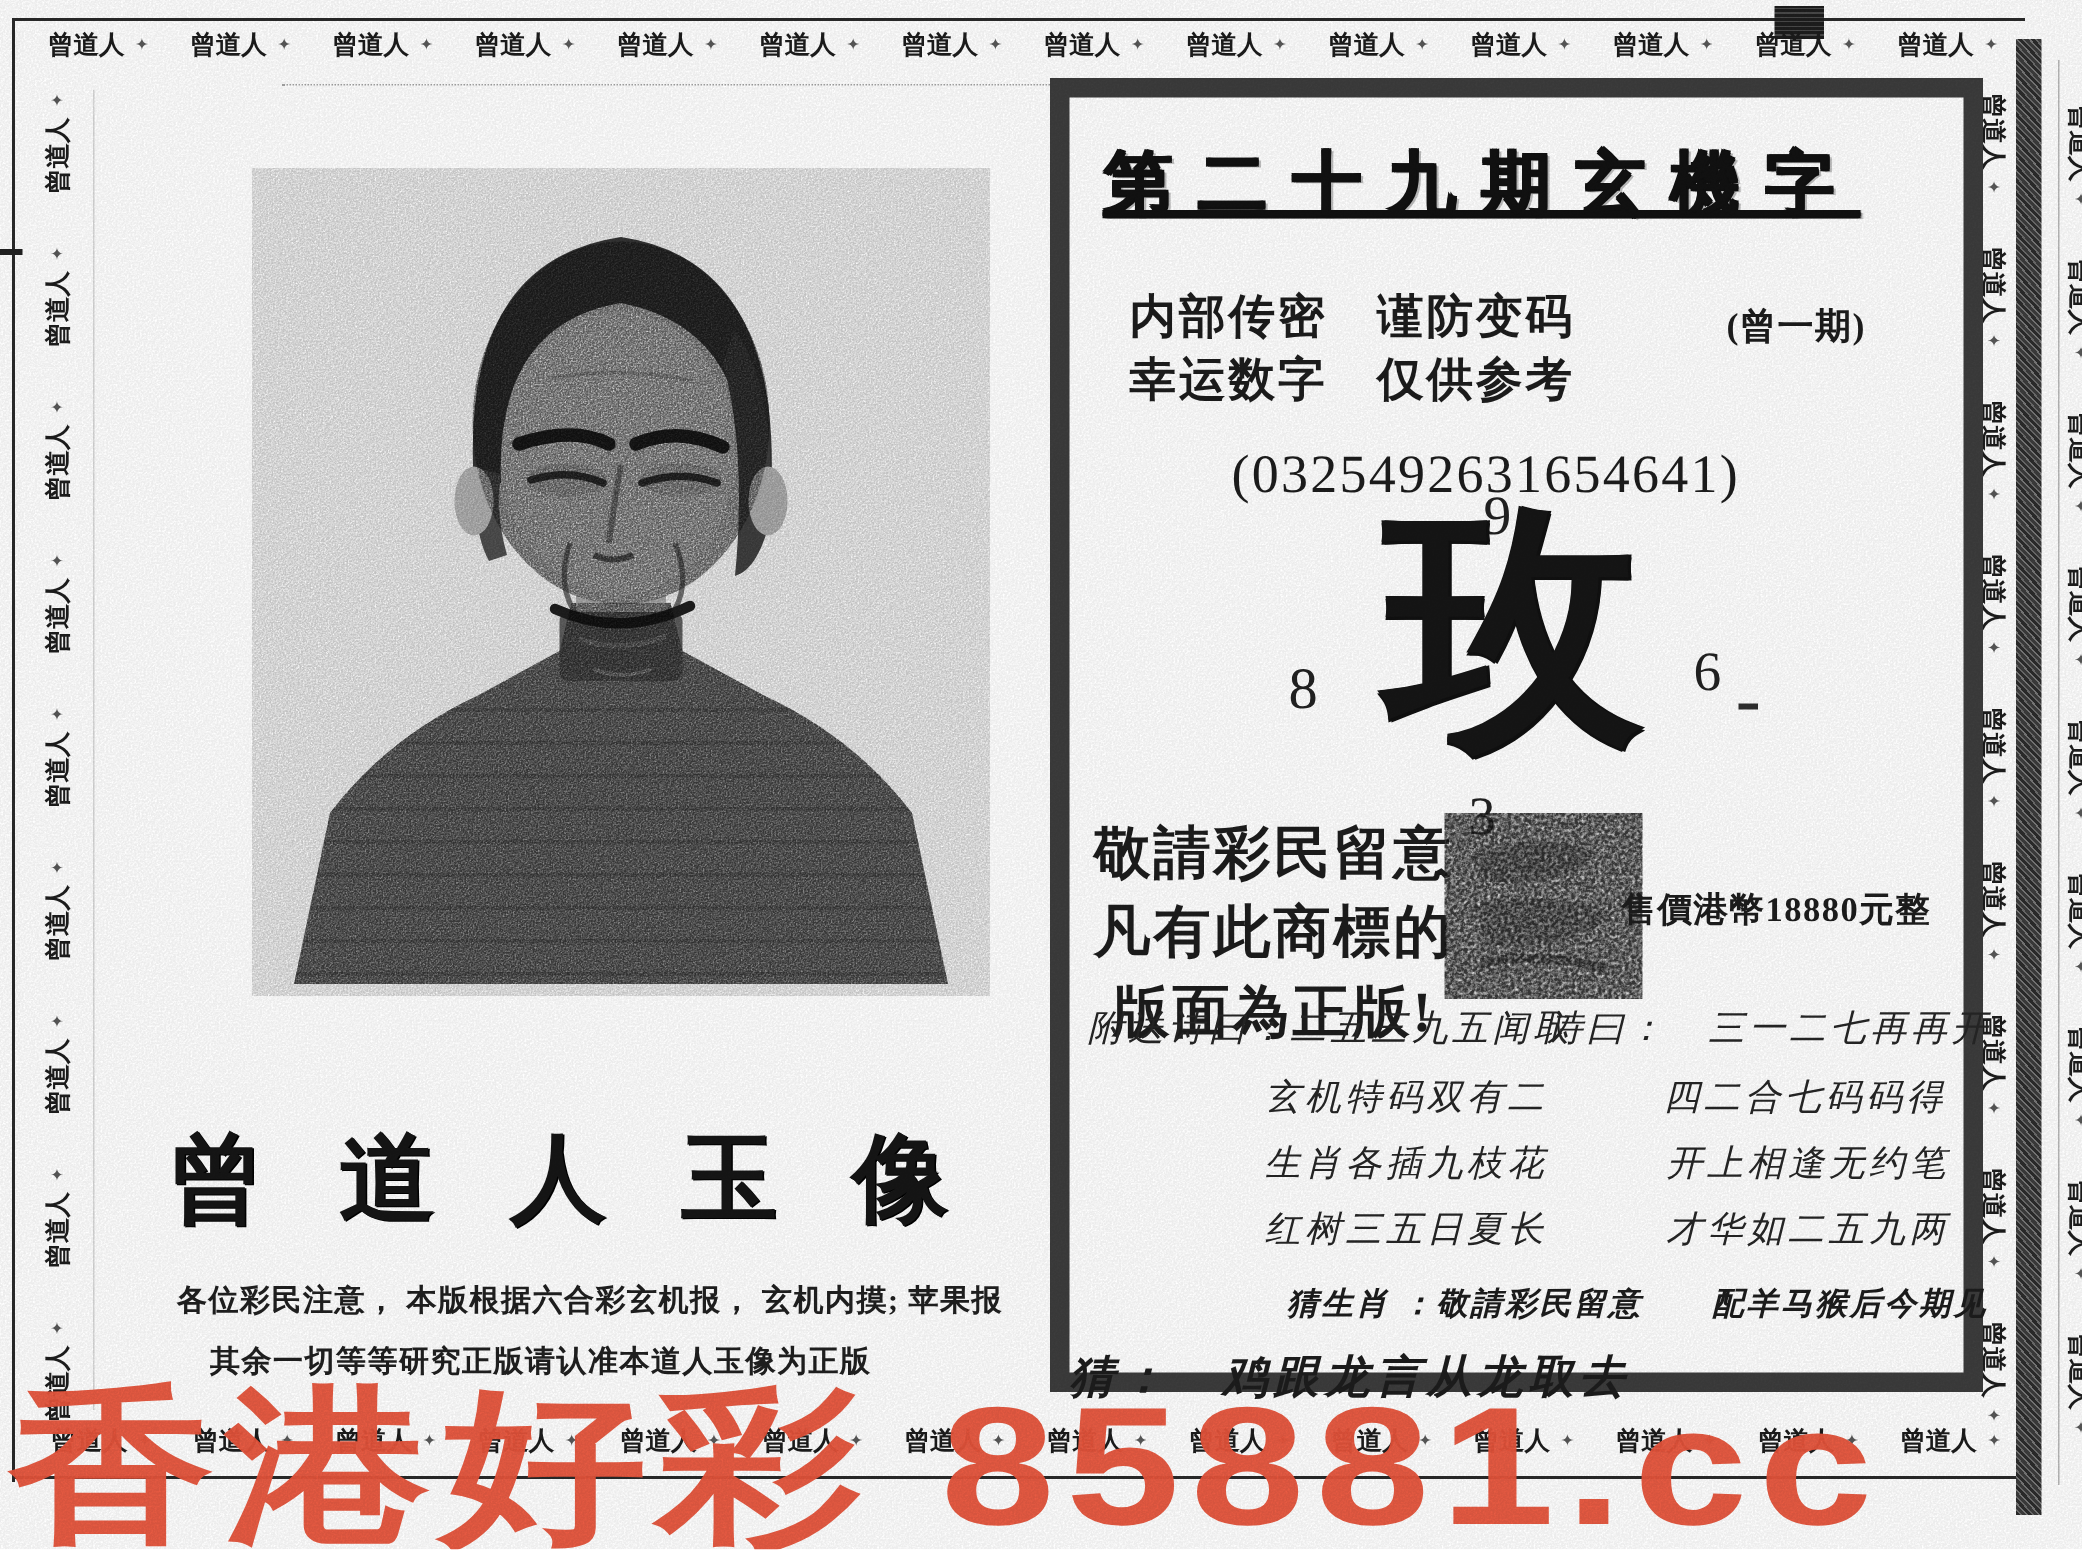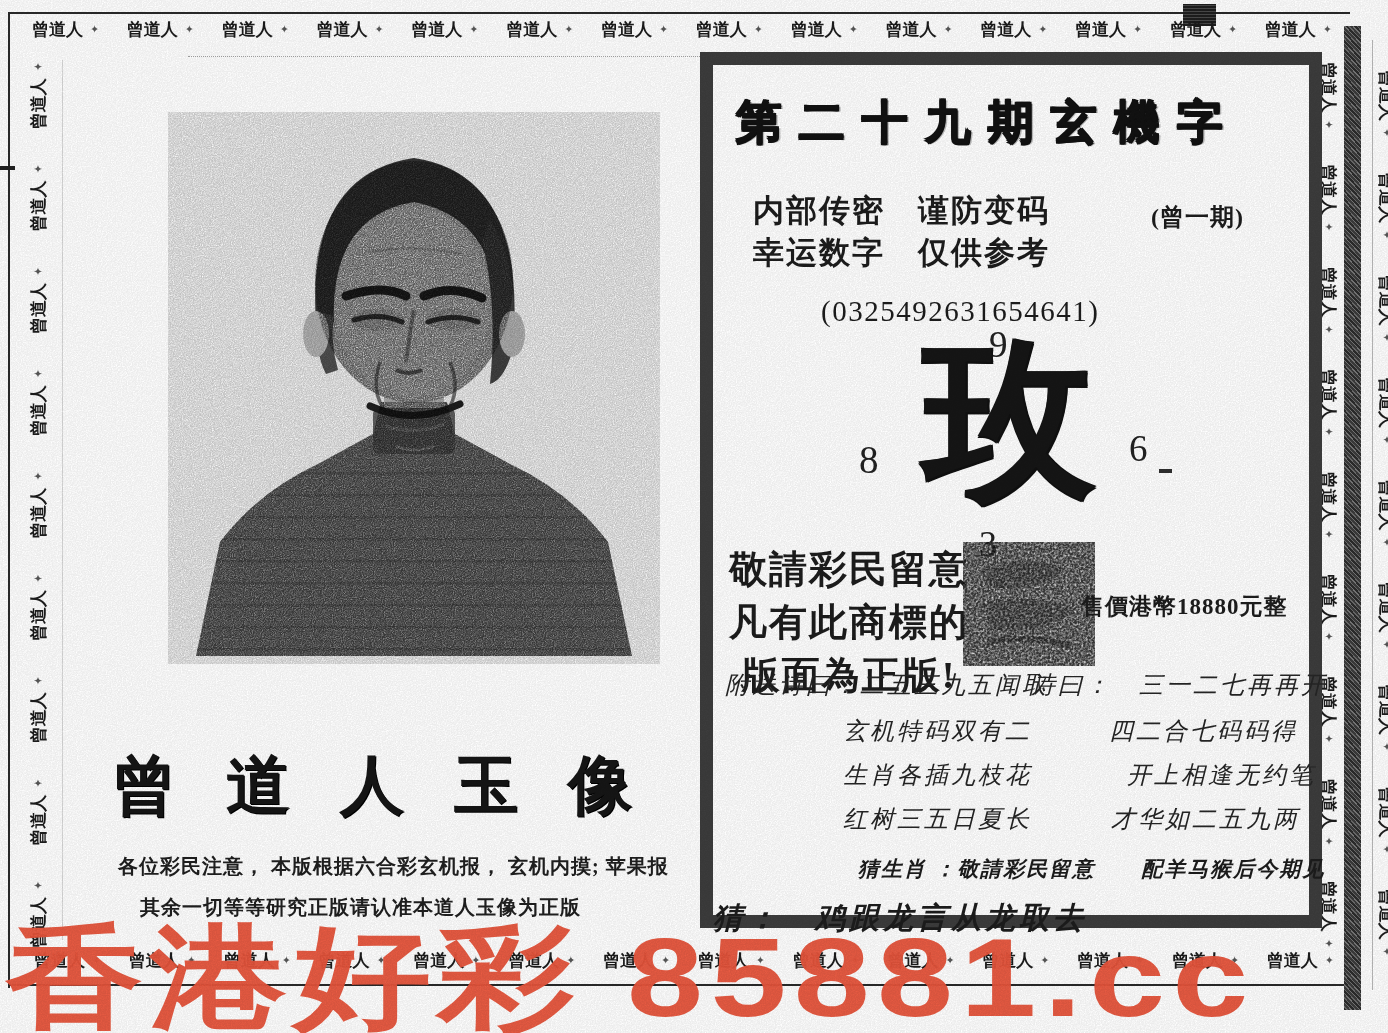--- a/index.html
+++ b/index.html
@@ -40,38 +40,38 @@
            white-space:nowrap;color:#161616;text-shadow:1px 1px 0 #000;}
   .note{position:absolute;font-size:20px;font-weight:600;letter-spacing:1px;color:#202020;white-space:nowrap;}
   .note1{left:118px;top:853px;}
   .note2{left:140px;top:894px;}
 
   
   .panel{position:absolute;left:700px;top:52px;width:622px;height:876px;border:13px solid #3d3d3d;
          box-sizing:border-box;z-index:2;}
   .panel *{white-space:nowrap;}
   .p-title{position:absolute;left:22px;top:26px;font-size:46px;font-weight:900;letter-spacing:17px;color:#121212;
-           text-shadow:1.5px 0 #111,0 1.5px #111,1.5px 1.5px #111,3px 2px 0 rgba(0,0,0,.25);}
+           text-shadow:1.5px 0 #111,0 1.5px #111,1.5px 1.5px #111,3px 2px 0 rgba(0,0,0,.25);text-decoration:underline;}
   .p-notice{position:absolute;left:40px;top:125px;font-size:31px;font-weight:600;line-height:42px;letter-spacing:2px;}
   .p-issue{position:absolute;left:438px;top:136px;font-size:24px;font-weight:700;letter-spacing:1px;}
-  .p-digits{position:absolute;left:108px;top:230px;font-size:29px;letter-spacing:1.5px;font-weight:500;}
+  .p-digits{position:absolute;left:108px;top:230px;font-size:36px;letter-spacing:1.5px;font-weight:500;}
   .p-num{position:absolute;color:#222;font-weight:500;}
   .n-top{left:276px;top:258px;font-size:37px;}
   .n-left{left:146px;top:372px;font-size:39px;}
   .n-right{left:416px;top:362px;font-size:37px;}
   .n-bottom{left:266px;top:458px;font-size:36px;}
   .p-dash{position:absolute;left:446px;top:404px;width:13px;height:4px;background:#2f2f2f;}
   .p-char{position:absolute;left:210px;top:270px;font-size:172px;line-height:1;font-weight:900;color:#161616;
           text-shadow:2px 0 #111,0 2px #111,2px 2px #111;}
   .p-trademark{position:absolute;left:16px;top:478px;font-size:38px;font-weight:600;line-height:53px;letter-spacing:2px;text-align:center;}
   .p-stamp{position:absolute;left:250px;top:477px;width:132px;height:124px;}
   .p-price{position:absolute;left:368px;top:526px;font-size:23px;font-weight:600;letter-spacing:1px;}
   .poem{position:absolute;font-size:24px;font-style:italic;font-weight:500;letter-spacing:3px;color:#262626;}
   .pl0{left:12px;top:604px;} .pl1{left:130px;top:650px;} .pl2{left:130px;top:694px;} .pl3{left:130px;top:738px;}
-  .pr0{left:318px;top:604px;} .pr1{left:396px;top:650px;text-align:right;} .pr2{left:398px;top:694px;margin-left:16px;} .pr3{left:398px;top:738px;}
+  .pr0{left:318px;top:604px;} .pr1{left:396px;top:650px;text-align:right;} .pr2{left:398px;top:694px;} .pr3{left:398px;top:738px;}
   .p-zodiac{position:absolute;left:145px;top:790px;font-size:21px;font-style:italic;font-weight:600;letter-spacing:2px;}
   .p-guess{position:absolute;left:0;top:814px;width:100%;text-align:left;font-size:30px;font-style:italic;
            font-weight:700;letter-spacing:4px;margin-top:19px;}
 
   
   .watermark{position:absolute;left:6px;top:903px;font-family:"Liberation Sans",sans-serif;font-size:112px;
              font-weight:900;letter-spacing:6px;white-space:nowrap;transform:scaleX(1.22);transform-origin:0 50%;
              z-index:40;opacity:.96;}
 
   .grain-overlay{position:absolute;left:0;top:0;z-index:60;pointer-events:none;opacity:.07;}

